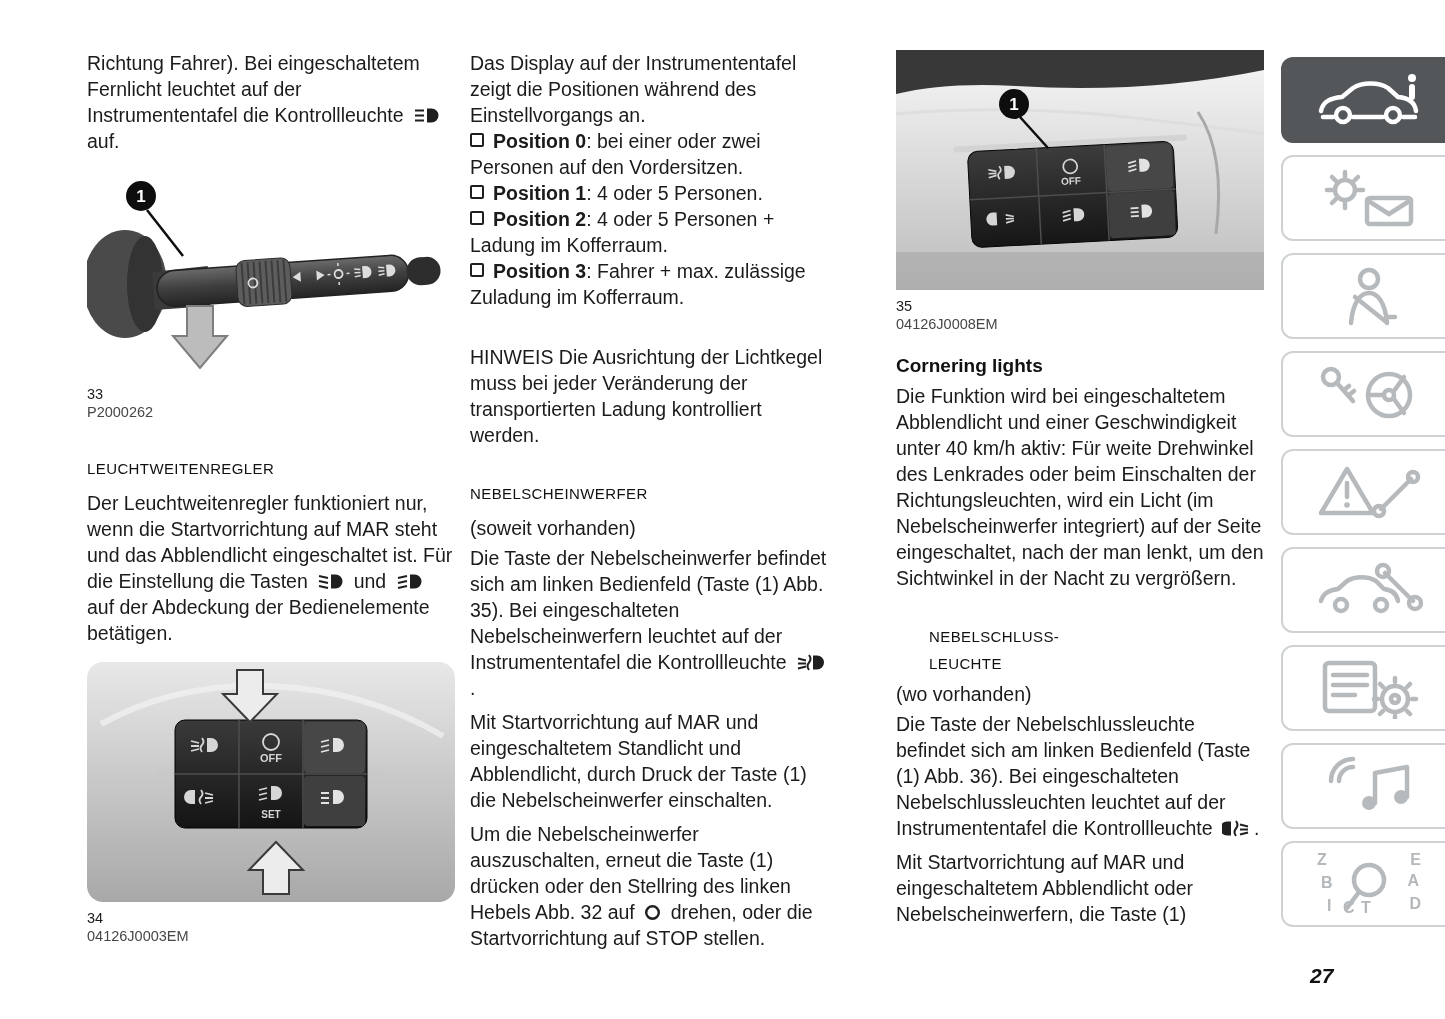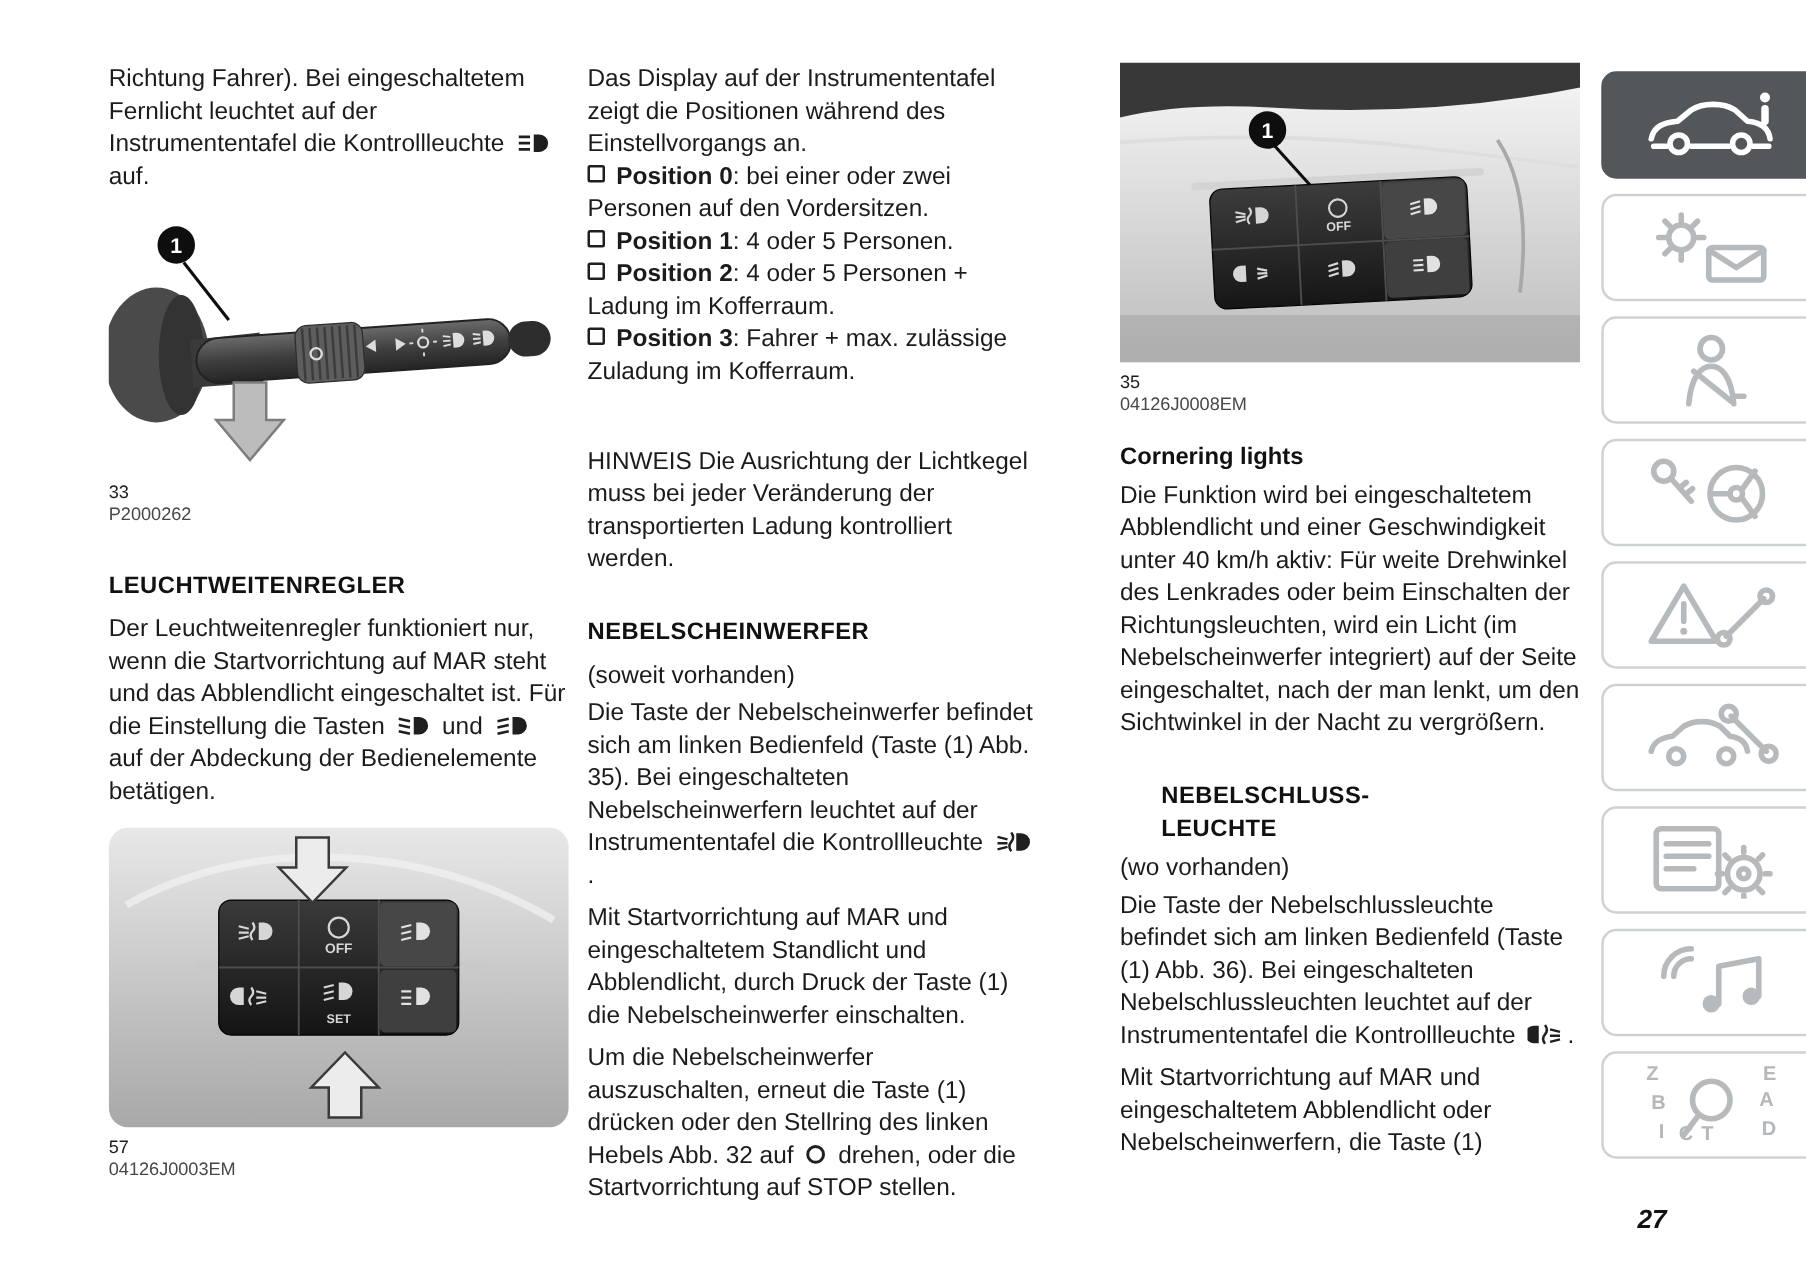--- a/index.html
+++ b/index.html
@@ -3,22 +3,22 @@
 <meta charset="utf-8">
 <style>
   html,body{margin:0;padding:0}
   body{width:1445px;height:1019px;background:#ffffff;position:relative;overflow:hidden;
        font-family:"Liberation Sans",sans-serif;color:#1b1b1b;}
   .col{position:absolute;top:50px;font-size:19.5px;line-height:26px;}
   .col1{left:87px;width:368px;}
   .col2{left:470px;width:362px;}
   .col3{left:896px;width:368px;}
   p{margin:0;}
-  .mt8{margin-top:8px}.mt34{margin-top:46px}
-  h2{font-size:19px;line-height:27px;margin:32px 0 8px;letter-spacing:.4px;font-weight:bold;color:#111;}
+  .mt8{margin-top:8px}.mt34{margin-top:34px}
+  h2{font-size:15px;line-height:27px;margin:32px 0 8px;letter-spacing:.4px;font-weight:normal;color:#111;}
   h2.first{margin-top:34px;}
   .h3{font-size:19px;line-height:26px;margin:20px 0 4px;font-weight:bold;color:#111;}
   .sub{margin:0 0 4px 0;}
   .b{font-weight:bold;}
   figure{margin:0;}
   .figbox{width:100%;display:block;}
   .figcap{display:flex;justify-content:space-between;align-items:baseline;
           font-size:14.5px;line-height:18px;margin-top:7px;color:#1b1b1b;flex-direction:column;}
   .figcap .code{color:#474747;}
   .fig33wrap{margin-top:14px;}
@@ -151,21 +151,21 @@
       <text x="184" y="156" text-anchor="middle" font-size="10" font-weight="bold" fill="#d6d6d6">SET</text>
 
       <g transform="translate(232,128)">
         <path d="M14 0h4a7 7 0 0 1 0 14h-4z" fill="#e2e2e2"></path>
         <path d="M2 3h8M2 8h8M2 13h8" stroke="#e2e2e2" stroke-width="1.8"></path>
       </g>
       <polygon points="150,8 176,8 176,32 190,32 163,60 136,32 150,32" fill="#ececec" stroke="#3a3a3a" stroke-width="2"></polygon>
       <polygon points="176,232 202,232 202,208 216,208 189,180 162,208 176,208" fill="#ececec" stroke="#3a3a3a" stroke-width="2"></polygon>
     </svg>
     <figcaption class="figcap">
-      <span>57</span>
+      <span>34</span>
       <span class="code">04126J0003EM</span>
     </figcaption>
   </figure>
 </div>
 
 <div class="col col2">
   <p>Das Display auf der Instrumententafel zeigt die Positionen während des Einstellvorgangs an.</p>
 
   <div>
     <p class="bullet">

